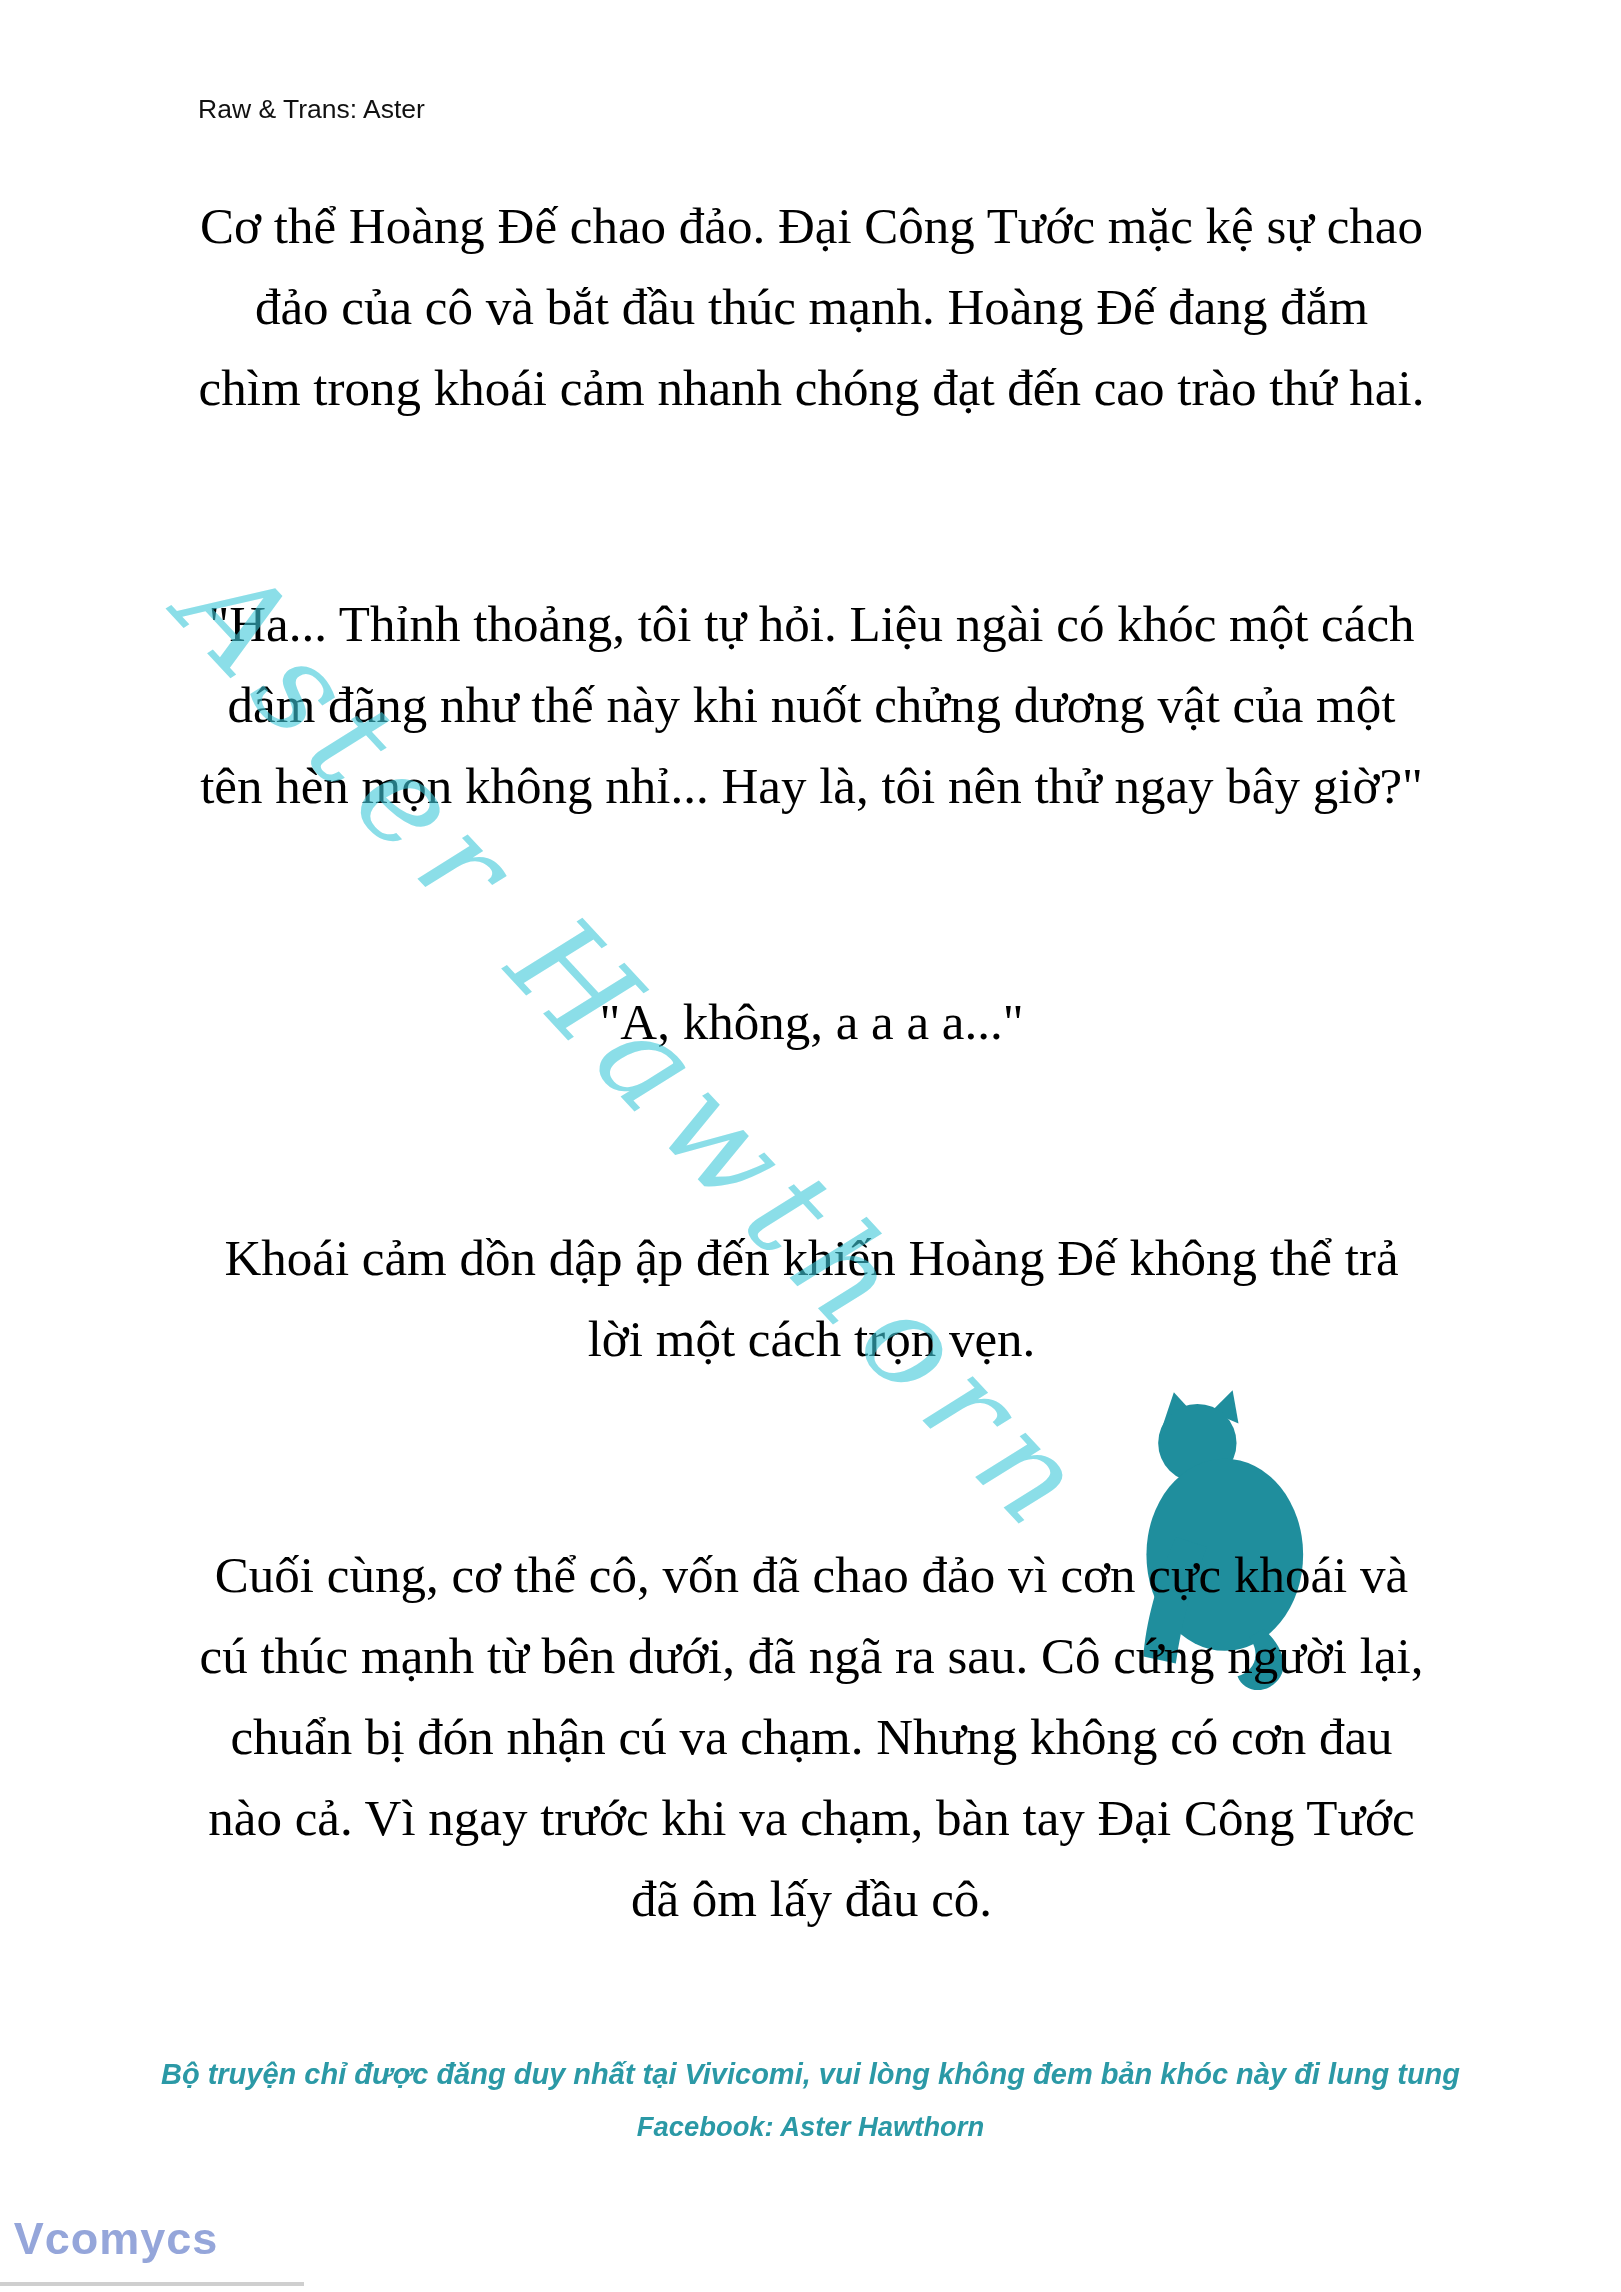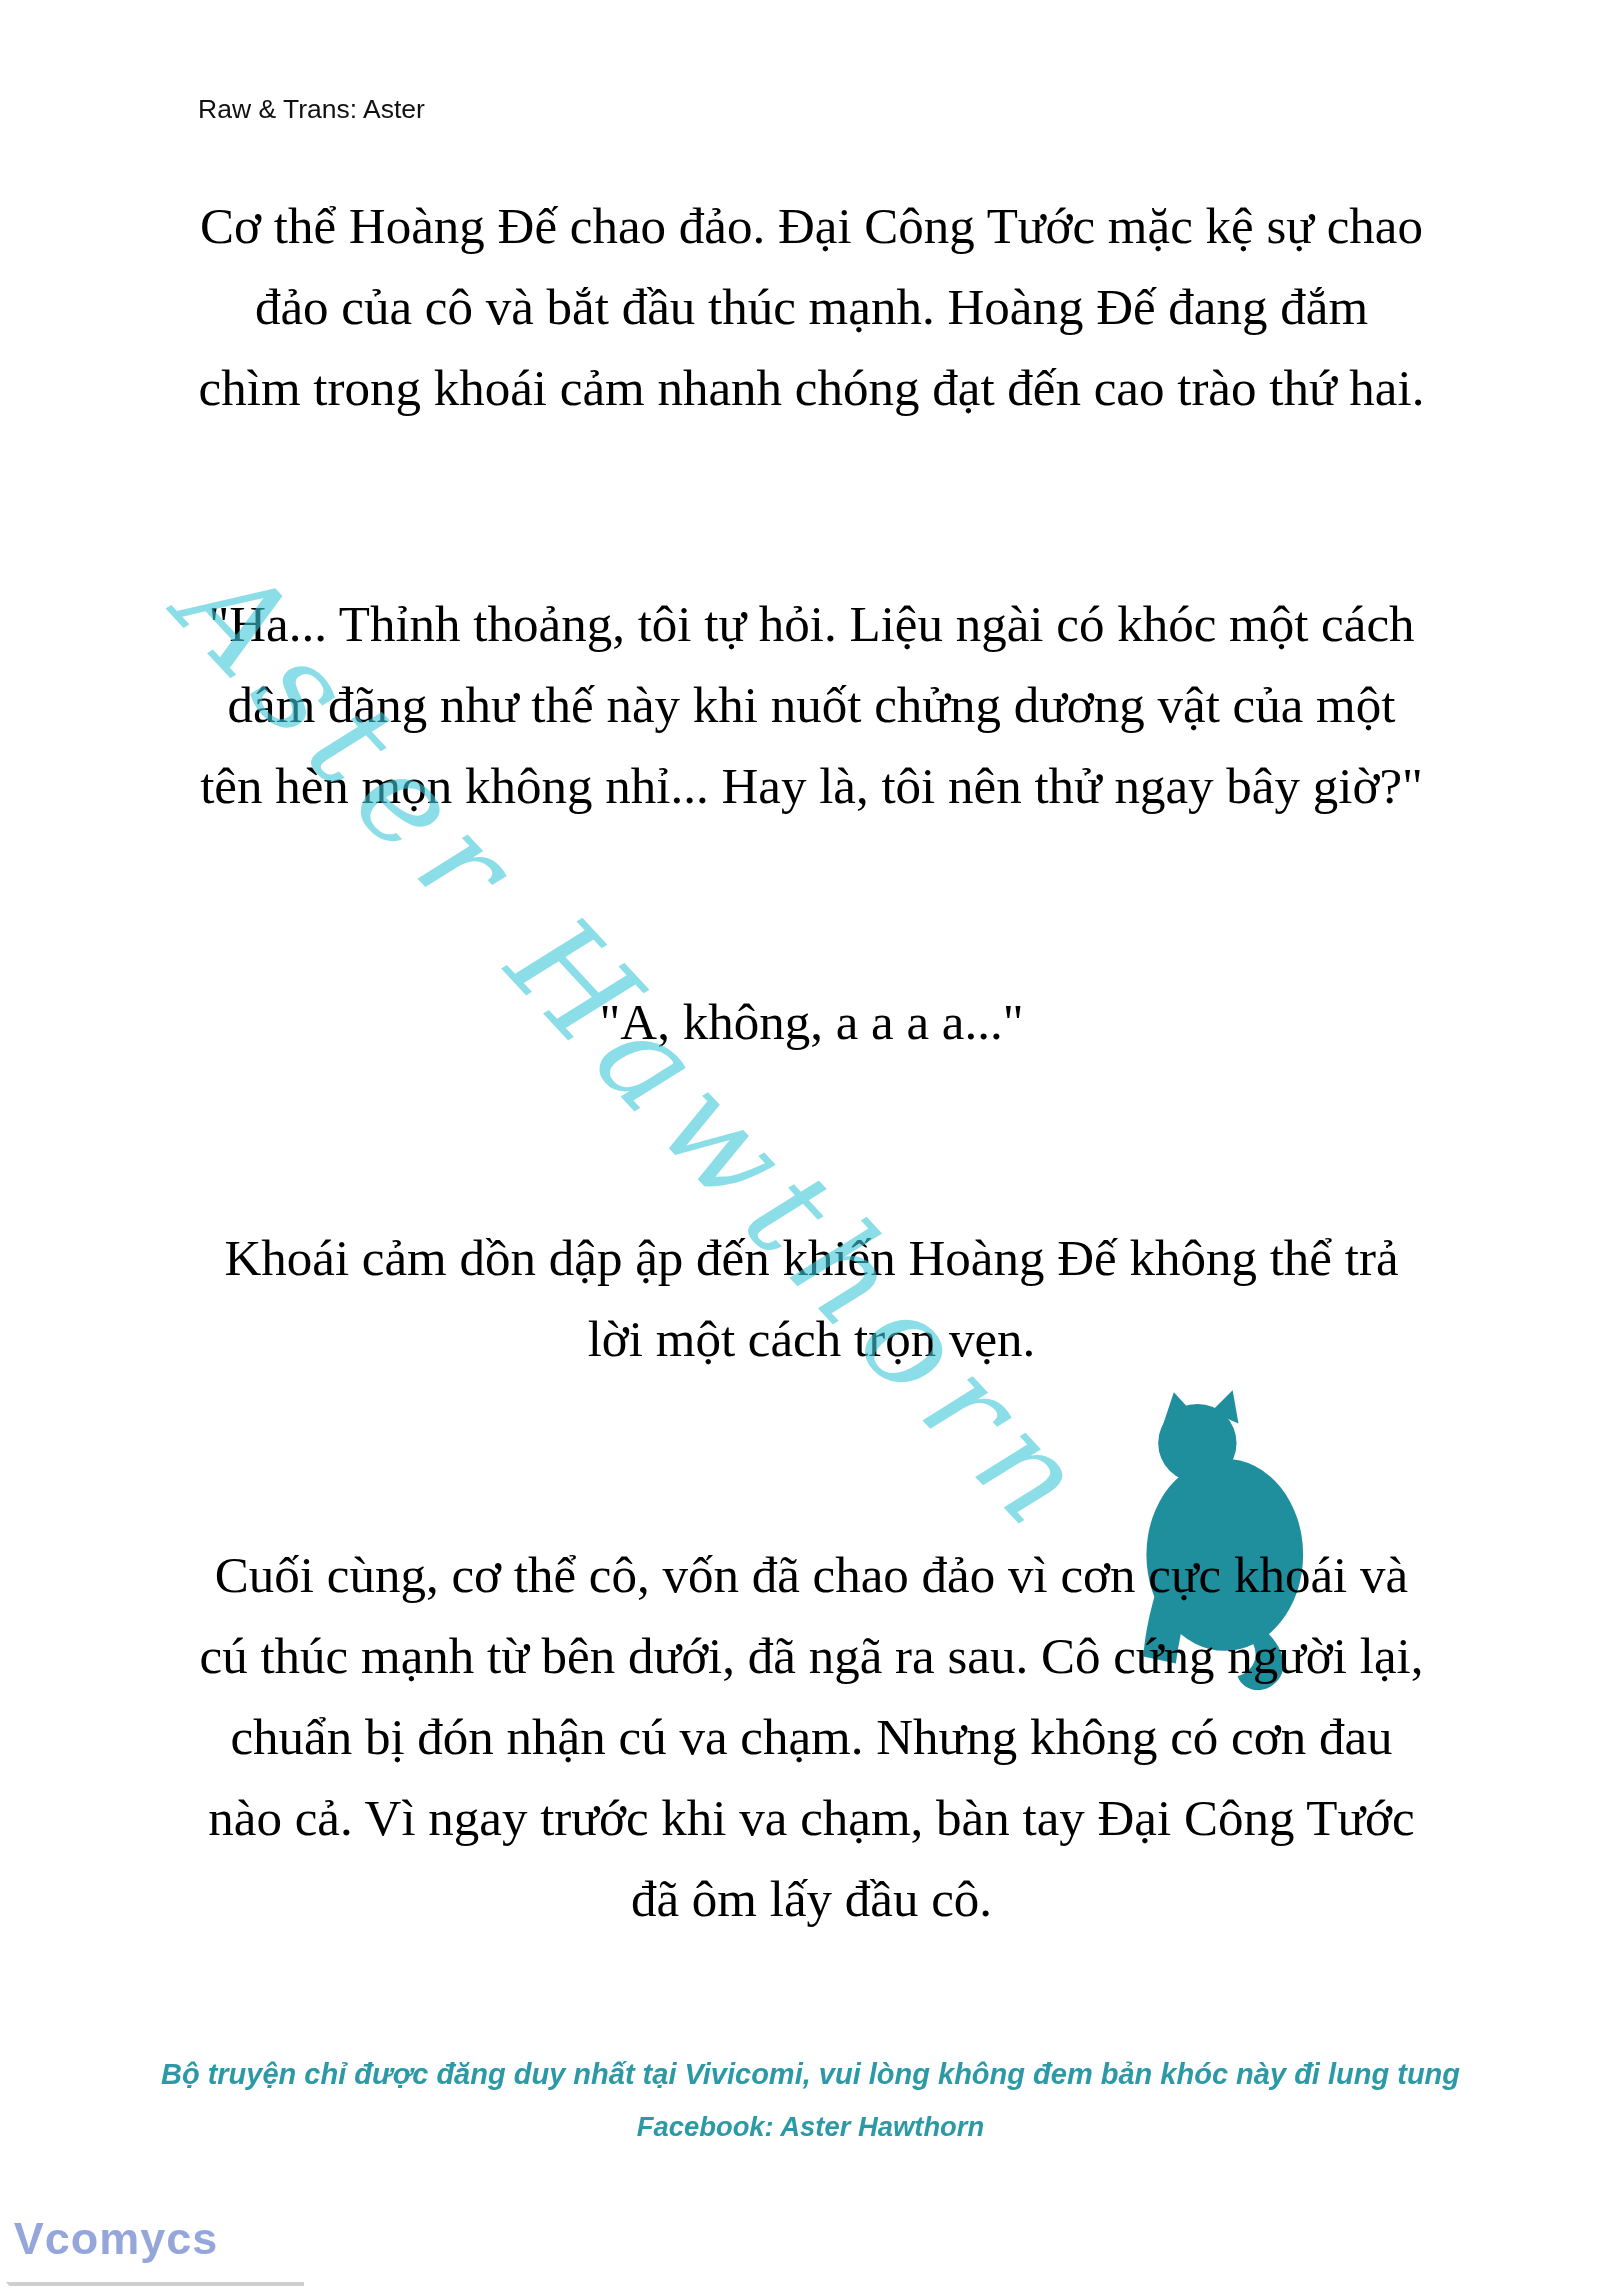--- a/index.html
+++ b/index.html
@@ -5,21 +5,20 @@
 <style>
   * { margin: 0; padding: 0; box-sizing: border-box; }
   html, body { background: #ffffff; }
   .page {
     position: relative;
     width: 1621px;
     height: 2293px;
     background: #ffffff;
     overflow: hidden;
     font-family: "Liberation Serif", serif;
-    border-radius: 28px;
   }
   .credit {
     position: absolute;
     top: 94px;
     left: 198px;
     font-family: "Liberation Sans", sans-serif;
     font-size: 26.5px;
     color: #111111;
     z-index: 2;
   }

